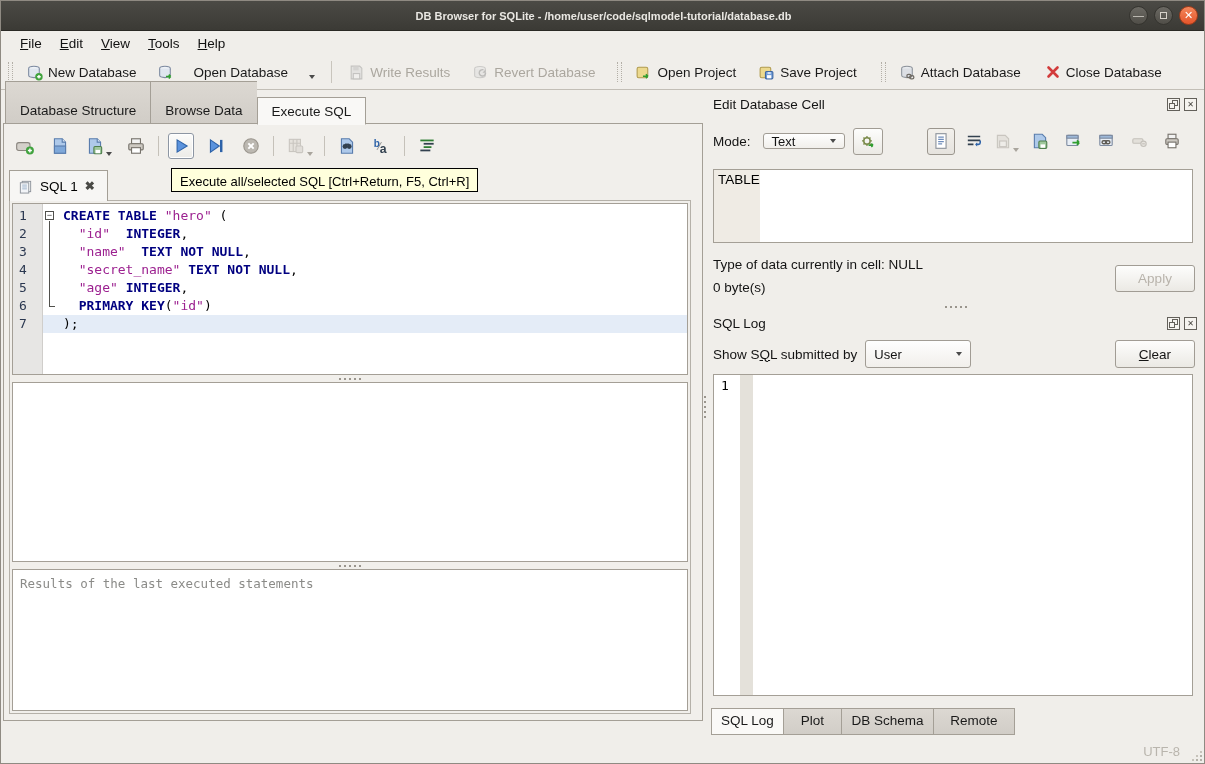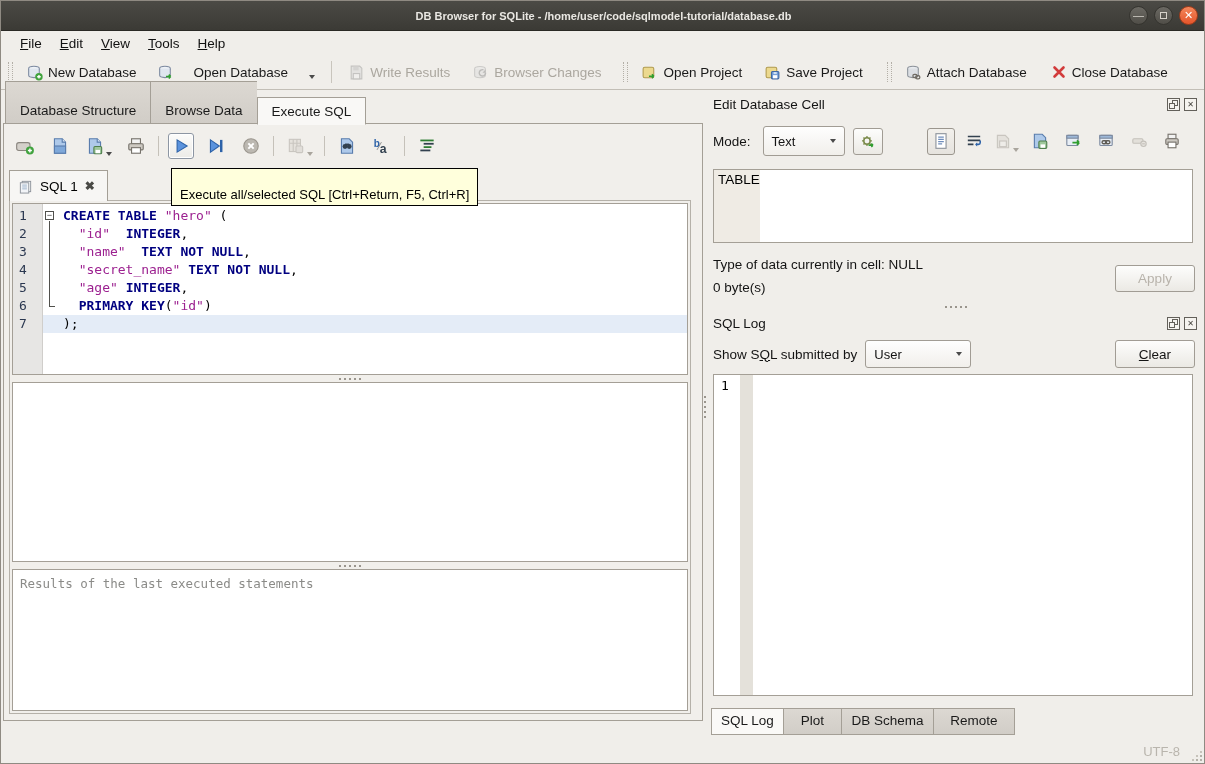--- a/index.html
+++ b/index.html
@@ -57,21 +57,21 @@
   .isep { width:1px; height:20px; background:#c5c1b9; }
 
   
   .ed-tabbar { position:absolute; left:5px; top:46px; height:31px; display:flex; z-index:2; }
   .ed-tab { display:flex; align-items:center; gap:7px; background:#f7f6f4; border:1px solid #a49f96; border-bottom:none;
     padding:0 12px 0 8px; font-size:13.5px; height:31px; }
   .ed-tab .x { color:#4a4a46; font-weight:bold; font-size:12px; }
 
   
   .tooltip { position:absolute; left:167px; top:44px; height:24px; background:#ffffdc; border:1px solid #000;
-    font-size:13px; padding:18px 8px; white-space:nowrap; z-index:5; color:#000; }
+    font-size:13px; padding:5px 8px; white-space:nowrap; z-index:5; color:#000; }
 
   
   .panes { position:absolute; left:5px; top:76px; width:682px; height:514px; border:1px solid #b5b1a9; background:#f1efeb; padding:2px; display:flex; flex-direction:column; }
   .pane { background:#fff; border:1px solid #a49f96; position:relative; overflow:hidden; }
   .pane.editor { height:172px; display:flex; }
   .pane.mid { height:180px; }
   .pane.results { flex:1; }
   .hsplit { height:7px; display:flex; align-items:center; justify-content:center; gap:3px; }
   .hsplit i, .vdots i { width:2px; height:2px; background:#9a958d; display:block; }
   .vdots { position:absolute; left:703px; top:306px; display:flex; flex-direction:column; gap:3px; z-index:4; }
@@ -95,21 +95,21 @@
   
   .right-dock { position:absolute; left:710px; top:7px; width:492px; height:641px; }
   .dock-title { display:flex; align-items:center; font-size:13.5px; color:#141414; }
   .dock-btns { margin-left:auto; display:flex; gap:4px; margin-right:4px; }
   .dock-btn { width:13px; height:13px; border:1px solid #63605a; font-size:8px; line-height:11px; text-align:center; color:#45433e; position:relative; background:#f5f3ef; }
   .dock-btn .inner { position:absolute; right:1px; top:1px; width:6px; height:6px; border:1px solid #63605a; background:#f5f3ef; }
   .dock-btn .inner2 { position:absolute; left:1px; bottom:1px; width:6px; height:6px; border:1px solid #63605a; background:#f5f3ef; }
 
   .row { position:absolute; left:0; width:100%; display:flex; align-items:center; }
   .label { font-size:13.5px; color:#141414; }
-  .select { height:30px; background:linear-gradient(#fefefe,#f1efeb); border:1px solid #a19c94; border-radius:3px;
+  .select { height:16px; background:linear-gradient(#fefefe,#f1efeb); border:1px solid #a19c94; border-radius:3px;
     display:flex; align-items:center; padding:0 8px; font-size:13px; color:#141414; }
   .select .caret { margin-left:auto; }
   .pushbtn { height:27px; background:linear-gradient(#fdfdfc,#ebe9e4); border:1px solid #a19c94; border-radius:3px;
     display:flex; align-items:center; justify-content:center; font-size:13.5px; color:#141414; }
   .pushbtn.disabled { color:#b8b3ab; }
   .pushbtn .mn { display:inline-block; }
   .pushbtn .mn::first-letter { text-decoration:underline; }
   .cellbtn { width:28px; height:27px; display:flex; align-items:center; justify-content:center; border:1px solid transparent; border-radius:3px; }
   .cellbtn.pressed { border:1px solid #9b968e; background:linear-gradient(#f2f0ec,#e6e3de); }
 
@@ -191,21 +191,21 @@
       <span>Write Results</span>
     </span>
 
     <span class="tbtn disabled" style="margin-left:10px;">
       <svg width="17" height="17" viewBox="0 0 16 16">
           <ellipse cx="7.5" cy="4.5" rx="5" ry="2.1" fill="#e4e7eb" stroke="#9aa0a8"></ellipse>
           <path d="M2.5 4.5v6.3c0 1.2 2.2 2.1 5 2.1s5-.9 5-2.1V4.5" fill="#d8dce2" stroke="#9aa0a8"></path>
           <path d="M12.8 8.2a3 3 0 1 1-2-2.7" fill="none" stroke="#7a8088" stroke-width="1.3"></path>
           <path d="M12.8 5.2v3h-3z" fill="#7a8088"></path>
         </svg>
-      <span>Browser Changes</span>
+      <span>Revert Database</span>
     </span>
 
     <span class="grip" style="margin-left:16px;"></span>
 
     <span class="tbtn">
       <svg width="17" height="17" viewBox="0 0 16 16">
           <rect x="2" y="3" width="10" height="10" rx="1.5" fill="#ecd98e" stroke="#b09a4e"></rect>
           <path d="M7.5 11.5h4.6m0 0-1.8-1.8m1.8 1.8-1.8 1.8" stroke="#2f9e2f" stroke-width="1.5" fill="none"></path>
         </svg>
       <span>Open Project</span>

